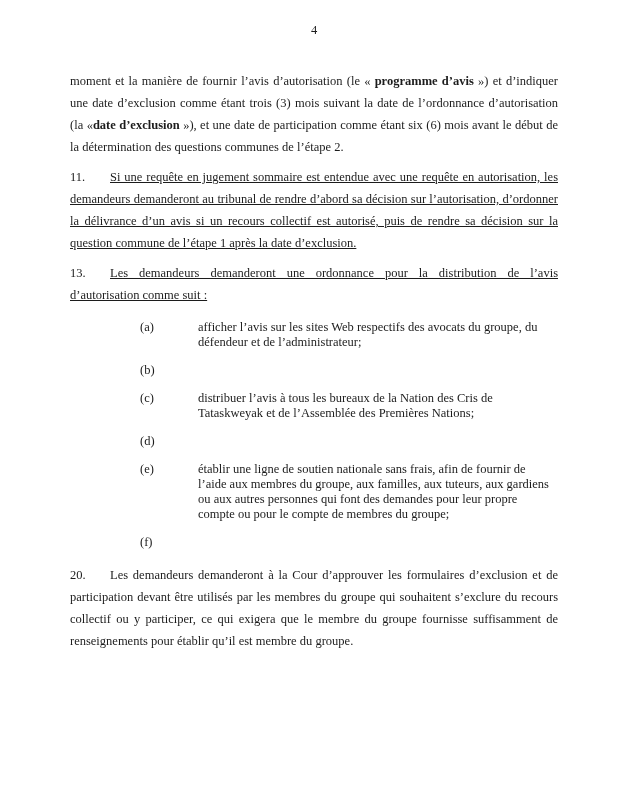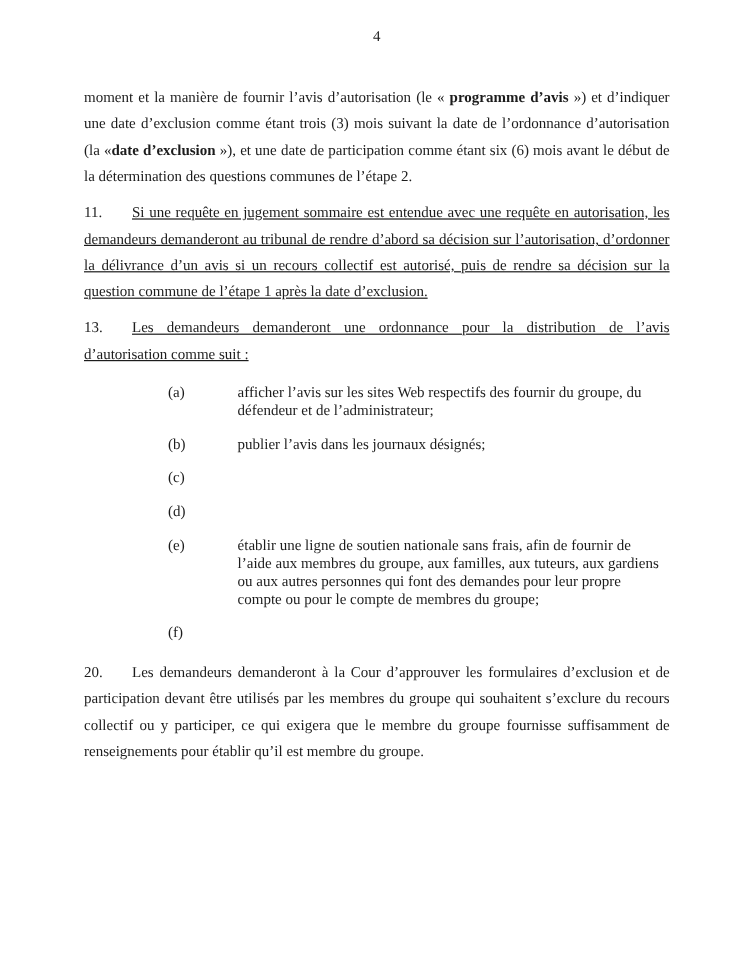--- a/index.html
+++ b/index.html
@@ -66,30 +66,30 @@
 
   <p class="para gap-before"><span class="pnum">11.</span><span>Si une requête en jugement sommaire est entendue avec une requête en autorisation, les demandeurs demanderont au tribunal de rendre d’abord sa décision sur l’autorisation, d’ordonner la délivrance d’un avis si un recours collectif est autorisé, puis de rendre sa décision sur la question commune de l’étape 1 après la date d’exclusion.</span></p>
 
 
   <p class="para gap-before"><span class="pnum">13.</span><span>Les demandeurs demanderont une ordonnance pour la distribution de l’avis d’autorisation comme suit :</span></p>
 
   <div class="sublist">
 
     <div class="list-item">
       <span class="li-label">(a)</span>
-      <span class="li-text">afficher l’avis sur les sites Web respectifs des fournir du groupe, du défendeur et de l’administrateur;</span>
+      <span class="li-text">afficher l’avis sur les sites Web respectifs des avocats du groupe, du défendeur et de l’administrateur;</span>
     </div>
 
     <div class="list-item">
       <span class="li-label">(b)</span>
-      <span class="li-text">publier l’avis dans les journaux désignés;</span>
     </div>
 
     <div class="list-item">
       <span class="li-label">(c)</span>
+      <span class="li-text">distribuer l’avis à tous les bureaux de la Nation des Cris de Tataskweyak et de l’Assemblée des Premières Nations;</span>
     </div>
 
     <div class="list-item">
       <span class="li-label">(d)</span>
     </div>
 
     <div class="list-item">
       <span class="li-label">(e)</span>
       <span class="li-text">établir une ligne de soutien nationale sans frais, afin de fournir de l’aide aux membres du groupe, aux familles, aux tuteurs, aux gardiens ou aux autres personnes qui font des demandes pour leur propre compte ou pour le compte de membres du groupe;</span>
     </div>

